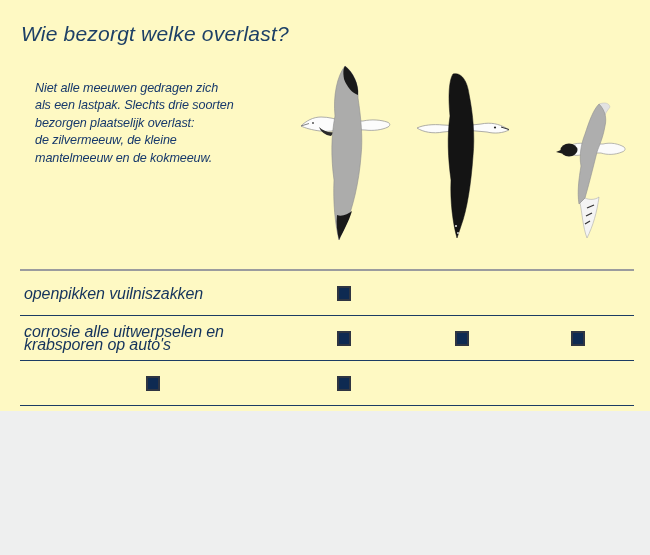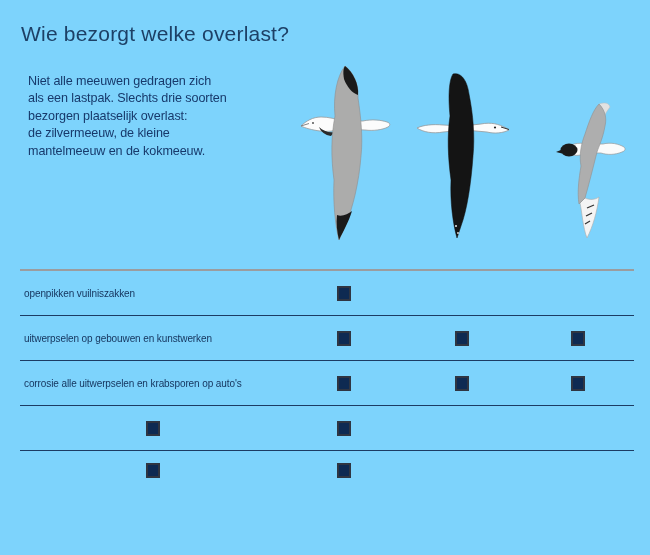--- a/index.html
+++ b/index.html
@@ -3,29 +3,29 @@
 <meta charset="utf-8">
 <style>
   html,body{margin:0;padding:0;}
   body{
     width:650px;height:555px;
     background:#eeefef;
     font-family:"Liberation Sans", sans-serif;
     -webkit-font-smoothing:antialiased;
   }
   .canvas{
-    position:relative;width:650px;height:555px;overflow:hidden;background:#7dd3fc;
+    position:relative;width:650px;height:411px;overflow:hidden;background:#fef9c3;font-style:italic;
   }
   .title{
     position:absolute;left:21px;top:22px;margin:0;
     font-size:21px;font-weight:normal;letter-spacing:.2px;
     color:#1d4066;
   }
   .intro{
-    position:absolute;left:24px;top:69px;margin:4px;
+    position:absolute;left:24px;top:69px;margin:11px;
     font-size:12.6px;line-height:17.4px;letter-spacing:-.1px;
     color:#17396b;white-space:pre-line;
   }
   .bird{position:absolute;}
   .bird-1{left:293px;top:64px;width:100px;height:178px;}
   .bird-2{left:413px;top:66px;width:98px;height:176px;}
   .bird-3{left:553px;top:100px;width:75px;height:142px;}
 
   .table{
     position:absolute;left:20px;top:269px;width:614px;
@@ -33,21 +33,21 @@
   }
   .row{
     display:grid;
     grid-template-columns:266px 116px 120px 112px;
     align-items:center;
     min-height:44px;
     border-bottom:1px solid #1c3c63;
   }
   .row:last-child{border-bottom:none;min-height:38px;}
   .row-label{
-    font-size:10px;line-height:13px;letter-spacing:-.1px;
+    font-size:16px;line-height:13px;letter-spacing:-.1px;
     color:#14335c;white-space:pre-line;padding:2px 0 2px 4px;
   }
   .cell{display:flex;justify-content:center;align-items:center;}
   .mark{
     width:10px;height:11px;
     background:#0e2a52;
     border:2px solid #2f3542;
     display:block;
   }
 </style>
@@ -98,32 +98,20 @@
   <div class="table" id="table">
     <div class="row">
       <div class="row-label">openpikken vuilniszakken</div>
       <div class="cell">
           <span class="mark"></span>
         </div>
       <div class="cell"></div>
       <div class="cell"></div>
     </div>
 
-    <div class="row">
-      <div class="row-label">uitwerpselen op gebouwen en kunstwerken</div>
-      <div class="cell">
-          <span class="mark"></span>
-        </div>
-      <div class="cell">
-          <span class="mark"></span>
-        </div>
-      <div class="cell">
-          <span class="mark"></span>
-        </div>
-    </div>
 
     <div class="row">
       <div class="row-label">corrosie alle uitwerpselen en krabsporen op auto's</div>
       <div class="cell">
           <span class="mark"></span>
         </div>
       <div class="cell">
           <span class="mark"></span>
         </div>
       <div class="cell">

